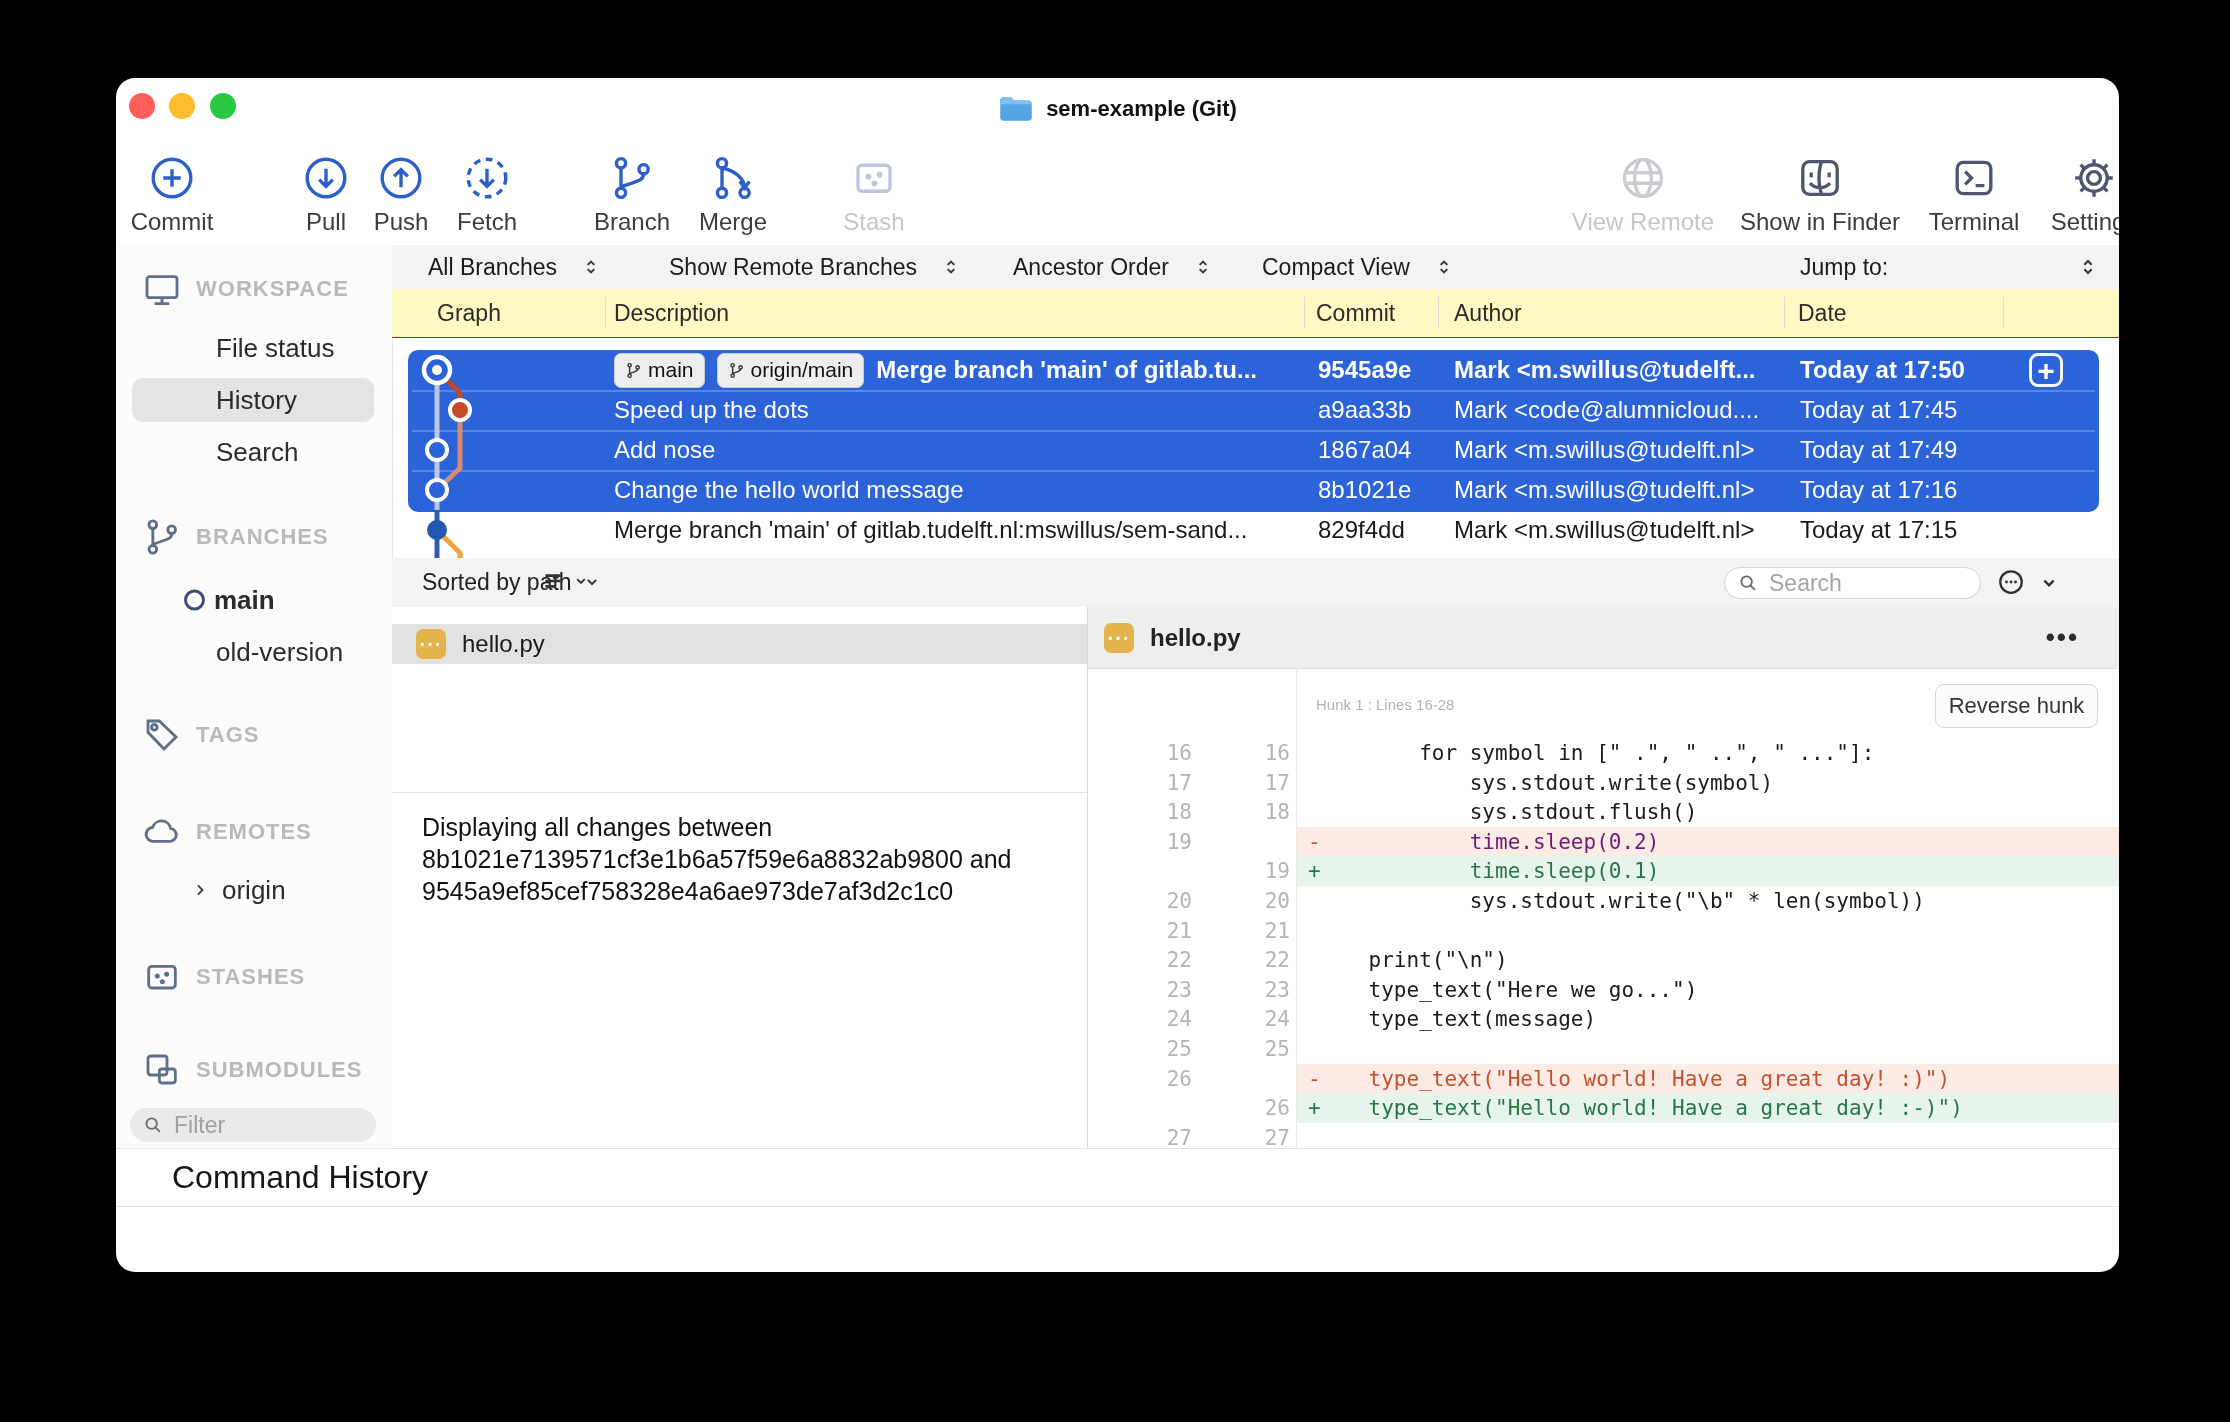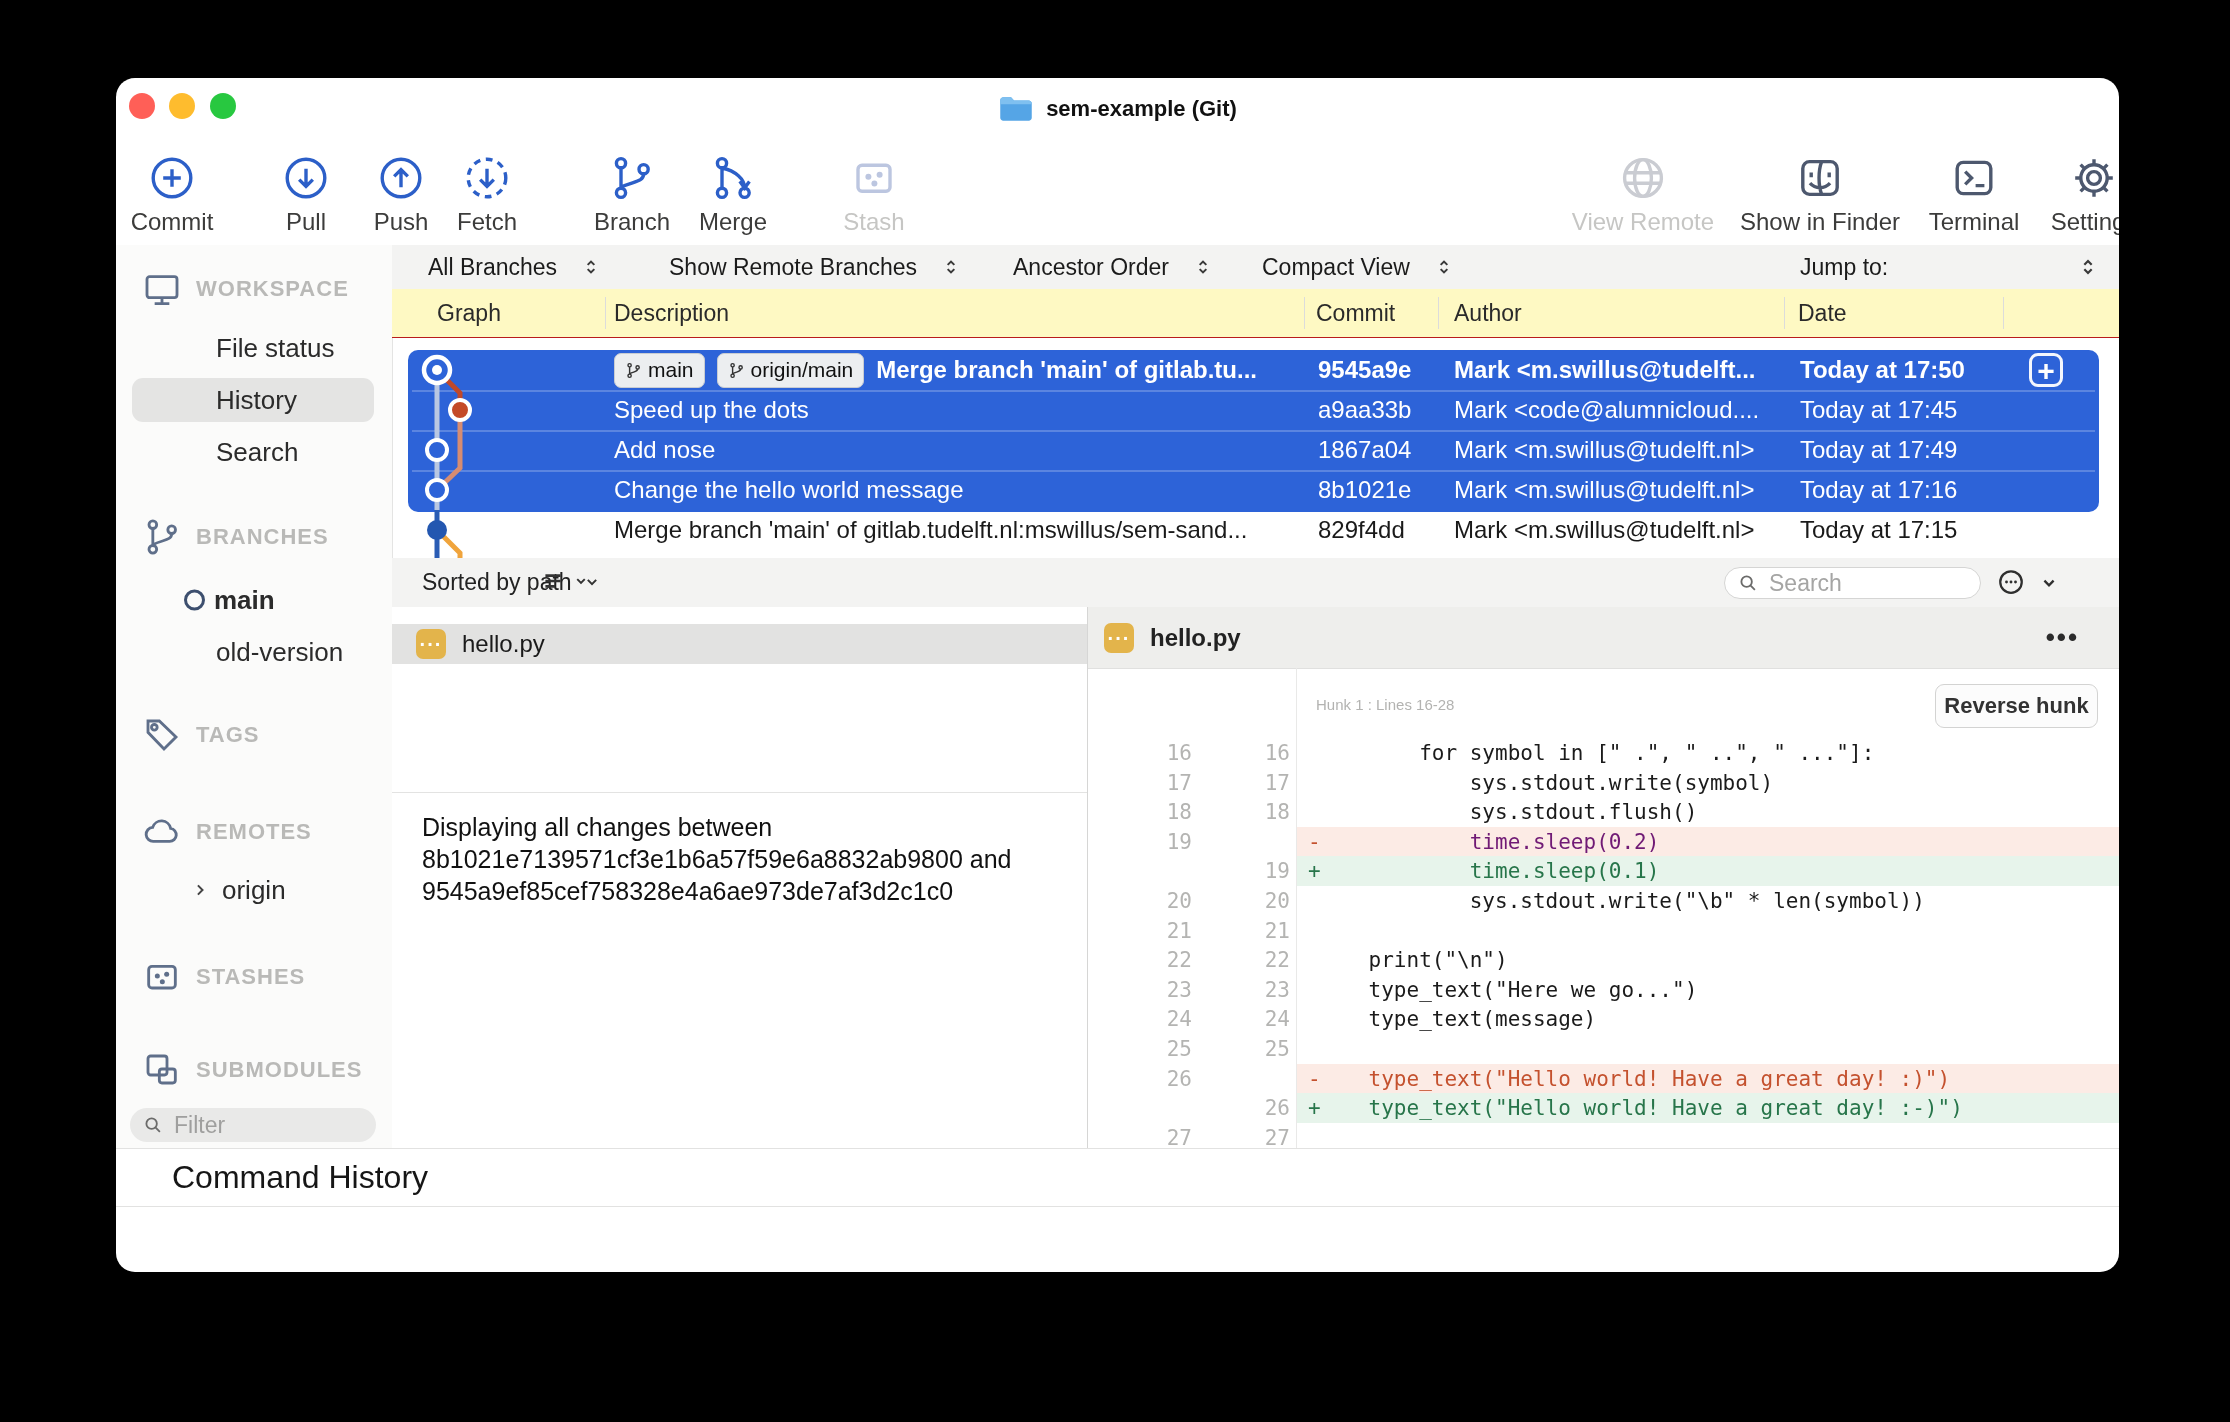--- a/index.html
+++ b/index.html
@@ -126,21 +126,21 @@
   
   .diffpane{position:absolute;left:972px;top:529px;width:1031px;height:541px;background:#fff;overflow:hidden;}
   .diff-header{position:absolute;left:0;top:0;width:100%;height:61px;background:#eeeeec;
     border-bottom:1px solid #e0e0df;display:flex;align-items:center;}
   .diff-header .file-ico{margin-left:16px;}
   .diff-file{margin-left:16px;font-size:24px;font-weight:600;color:#222;}
   .dots-menu{position:absolute;right:40px;top:0;height:61px;line-height:61px;font-size:26px;
     font-weight:bold;letter-spacing:2px;color:#2b2b2b;}
   .hunk-label{position:absolute;left:228px;top:77px;height:42px;line-height:42px;font-size:15px;color:#b3b3b1;}
   .reverse-btn{position:absolute;left:847px;top:77px;width:161px;height:42px;border:1px solid #d3d3d2;
-    border-radius:9px;background:#fcfcfc;text-align:center;line-height:42px;font-size:22px;color:#333;font-weight:bold;}
+    border-radius:9px;background:#fcfcfc;text-align:center;line-height:42px;font-size:22px;color:#333;}
   .gutter-sep{position:absolute;left:208px;top:61px;width:1px;height:480px;background:#e9e9e8;}
   .d-line{position:absolute;left:0;width:1031px;height:30px;font-family:"DejaVu Sans Mono",monospace;font-size:21px;}
   .d-bg{position:absolute;left:209px;right:0;top:0;bottom:0;}
   .dn-old{position:absolute;left:0;top:0;width:104px;text-align:right;line-height:30px;color:#b4b4b2;}
   .dn-new{position:absolute;left:118px;top:0;width:84px;text-align:right;line-height:30px;color:#b4b4b2;}
   .d-sign{position:absolute;left:220px;top:0;line-height:30px;}
   .d-code{position:absolute;left:230px;top:0;line-height:30px;white-space:pre;color:#1b1b1b;}
 
   
   .bottombar{position:absolute;left:0;top:1070px;width:100%;height:57px;background:#fff;
@@ -173,21 +173,21 @@
     <div id="toolbar-left">
         <div class="tb-item" style="left: 56px;">
           <div class="tb-ico" style="color: rgb(44, 95, 200);">
             <svg viewBox="0 0 24 24" fill="none" stroke="currentColor" stroke-width="1.7">
               <circle cx="12" cy="12" r="9.4"></circle>
               <path d="M12 7.6v8.8M7.6 12h8.8"></path>
             </svg>
           </div>
           <div class="tb-label">Commit</div>
         </div>
-        <div class="tb-item" style="left: 190px;">
+        <div class="tb-item" style="left: 210px;">
           <div class="tb-ico" style="color: rgb(44, 95, 200);">
             <svg viewBox="0 0 24 24" fill="none" stroke="currentColor" stroke-width="1.7">
               <circle cx="12" cy="12" r="9.4"></circle>
               <path d="M12 7.4v8.6M8.6 12.8 12 16.2l3.4-3.4"></path>
             </svg>
           </div>
           <div class="tb-label">Pull</div>
         </div>
         <div class="tb-item" style="left: 285px; justify-content: space-between;">
           <div class="tb-ico" style="color: rgb(44, 95, 200);">

